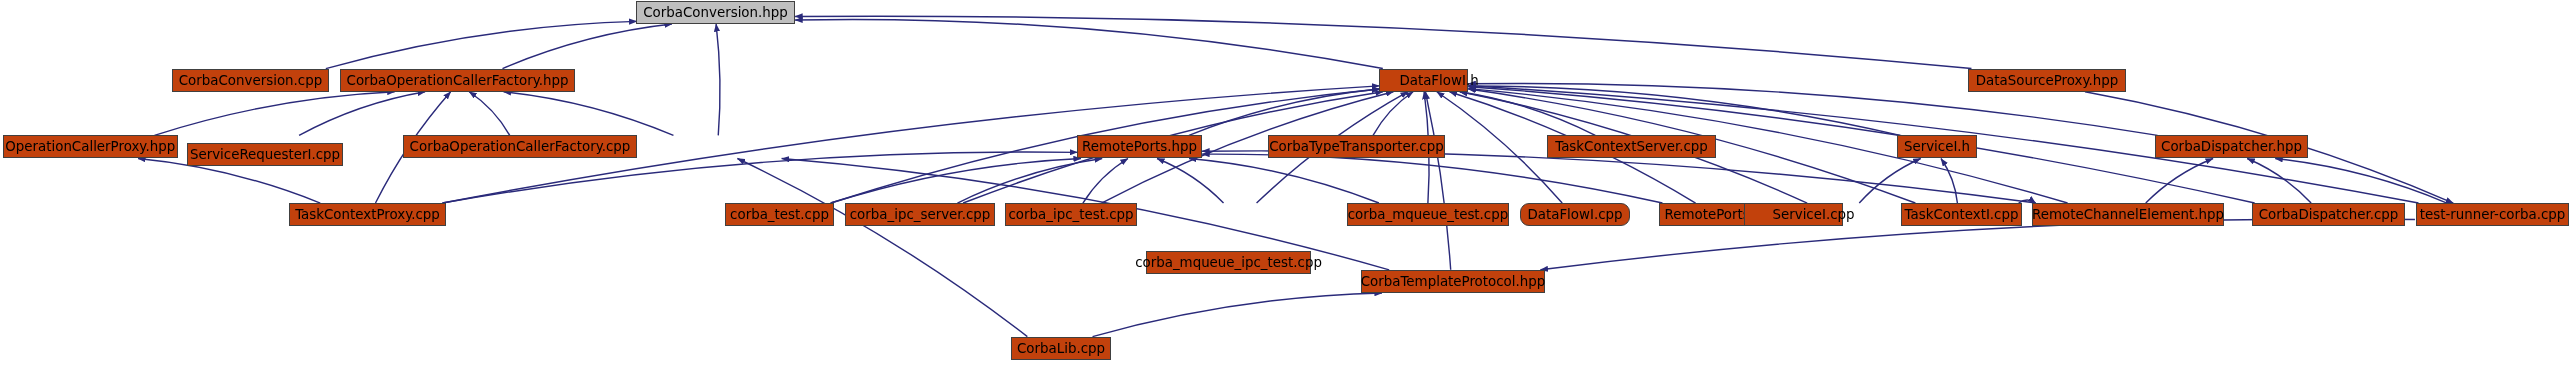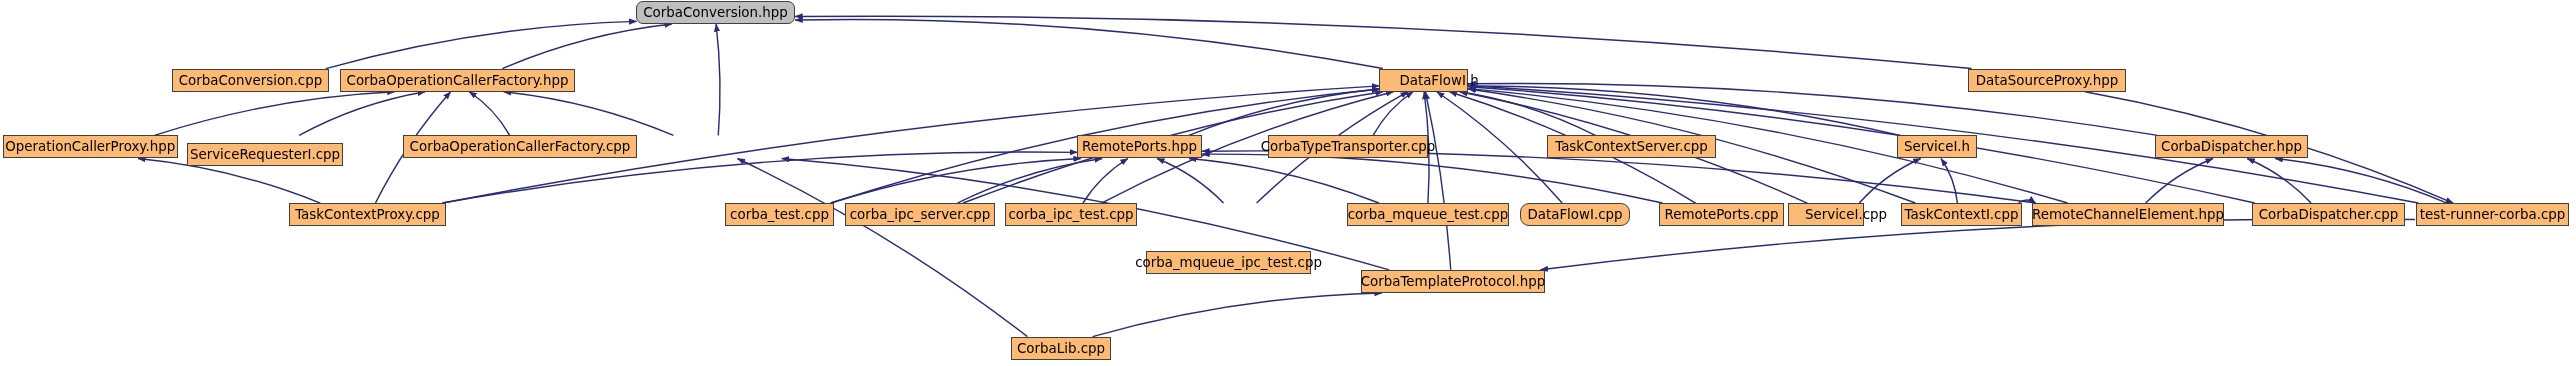--- a/index.html
+++ b/index.html
@@ -3,21 +3,21 @@
 <meta charset="utf-8">
 <style>
   html,body{margin:0;padding:0;background:#ffffff;}
   body{font-family:"DejaVu Sans", sans-serif;}
   #graph{position:relative;width:2576px;height:366px;background:#ffffff;overflow:hidden;}
   #edges{position:absolute;left:0;top:0;width:2576px;height:366px;}
   .node{
     position:absolute;
     box-sizing:border-box;
     border:1.4px solid #404040;
-    background:#fdba74;
+    background:#c2410c;
     color:#000000;
     display:flex;
     align-items:center;
     justify-content:center;
     white-space:nowrap;
     font-family:"DejaVu Sans", sans-serif;
     font-size:13.4px;
     line-height:1;
     letter-spacing:0px;
     height:23px;
@@ -81,42 +81,42 @@
       <path d="M2594.4,228.0 Q2563.8,195.4 2522.6,178.0" fill="none" stroke="#2a2a7a" stroke-width="1.6" marker-end="url(#arrow)"></path>
       <path d="M2408.7,228.0 Q2441.3,195.2 2484.3,178.0" fill="none" stroke="#2a2a7a" stroke-width="1.6" marker-end="url(#arrow)"></path>
       <path d="M2746.9,228.0 Q2654.2,188.8 2554.1,178.0" fill="none" stroke="#2a2a7a" stroke-width="1.6" marker-end="url(#arrow)"></path>
       <path d="M1559.1,303.0 Q1224.1,207.1 876.9,178.0" fill="none" stroke="#2a2a7a" stroke-width="1.6" marker-end="url(#arrow)"></path>
       <path d="M1152.8,378.0 Q1000.8,260.4 827.2,178.0" fill="none" stroke="#2a2a7a" stroke-width="1.6" marker-end="url(#arrow)"></path>
       <path d="M1226.0,378.0 Q1385.4,333.1 1551.0,329.0" fill="none" stroke="#2a2a7a" stroke-width="1.6" marker-end="url(#arrow)"></path>
       <path d="M2711.0,246.5 Q2218.0,240.8 1729.0,303.0" fill="none" stroke="#2a2a7a" stroke-width="1.6" marker-end="url(#arrow)"></path>
       <path d="M2266.0,228.0 Q2275.5,221.1 2285.0,228.0" fill="none" stroke="#2a2a7a" stroke-width="1.6" marker-end="url(#arrow)"></path>
       <path d="M2340.5,103.0 Q2554.4,141.9 2754.0,228.0" fill="none" stroke="#2a2a7a" stroke-width="1.6" marker-end="url(#arrow)"></path>
     </svg>
-<div class="node root" style="left: 636px; top: 0.9px; width: 159px; border-radius: 7px;">CorbaConversion.hpp</div>
+<div class="node root" style="left: 636px; top: 0.9px; width: 159px;">CorbaConversion.hpp</div>
     <div class="node" style="left: 172px; top: 69px; width: 157px;">CorbaConversion.cpp</div>
     <div class="node" style="left: 340px; top: 69px; width: 235px;">CorbaOperationCallerFactory.hpp</div>
     <div class="node" style="left: 1379px; top: 69px; width: 89px; padding-left: 31px;">DataFlowI.h</div>
     <div class="node" style="left: 1968px; top: 69px; width: 158px;">DataSourceProxy.hpp</div>
     <div class="node" style="left: 2.7px; top: 135px; width: 175px;">OperationCallerProxy.hpp</div>
     <div class="node" style="left: 187px; top: 135px; width: 156px; margin-top: 8px;">ServiceRequesterI.cpp</div>
     <div class="node" style="left: 403px; top: 135px; width: 234px;">CorbaOperationCallerFactory.cpp</div>
     <div class="node" style="left: 1077px; top: 135px; width: 125px;">RemotePorts.hpp</div>
-    <div class="node" style="left: 1268px; top: 135px; width: 160px;">CorbaTypeTransporter.cpp</div>
+    <div class="node" style="left: 1268px; top: 135px; width: 177px;">CorbaTypeTransporter.cpp</div>
     <div class="node" style="left: 1547px; top: 135px; width: 169px;">TaskContextServer.cpp</div>
     <div class="node" style="left: 1897px; top: 135px; width: 80px; text-align: right;">ServiceI.h</div>
     <div class="node" style="left: 2155px; top: 135px; width: 153px;">CorbaDispatcher.hpp</div>
     <div class="node" style="left: 289px; top: 203px; width: 157px;">TaskContextProxy.cpp</div>
     <div class="node" style="left: 725px; top: 203px; width: 109px;">corba_test.cpp</div>
     <div class="node" style="left: 845px; top: 203px; width: 150px;">corba_ipc_server.cpp</div>
     <div class="node" style="left: 1005px; top: 203px; width: 132px;">corba_ipc_test.cpp</div>
     <div class="node" style="left: 1146px; top: 203px; width: 165px; margin-top: 48px;">corba_mqueue_ipc_test.cpp</div>
     <div class="node" style="left: 1347px; top: 203px; width: 162px;">corba_mqueue_test.cpp</div>
     <div class="node" style="left: 1520px; top: 203px; width: 110px; border-radius: 9px;">DataFlowI.cpp</div>
     <div class="node" style="left: 1659px; top: 203px; width: 125px;">RemotePorts.cpp</div>
-    <div class="node" style="left: 1788px; top: 203px; width: 76px; padding-left: 40px;">ServiceI.cpp</div>
+    <div class="node" style="left: 1744px; top: 203px; width: 99px; padding-left: 40px;">ServiceI.cpp</div>
     <div class="node" style="left: 1901px; top: 203px; width: 121px;">TaskContextI.cpp</div>
     <div class="node" style="left: 2032px; top: 203px; width: 192px;">RemoteChannelElement.hpp</div>
     <div class="node" style="left: 2252px; top: 203px; width: 153px;">CorbaDispatcher.cpp</div>
     <div class="node" style="left: 2416px; top: 203px; width: 153px;">test-runner-corba.cpp</div>
     <div class="node" style="left: 1361px; top: 270px; width: 184px;">CorbaTemplateProtocol.hpp</div>
     <div class="node" style="left: 996px; top: 337px; width: 100px; margin-left: 15px;">CorbaLib.cpp</div>
   </div>
 
 
 </body></html>

